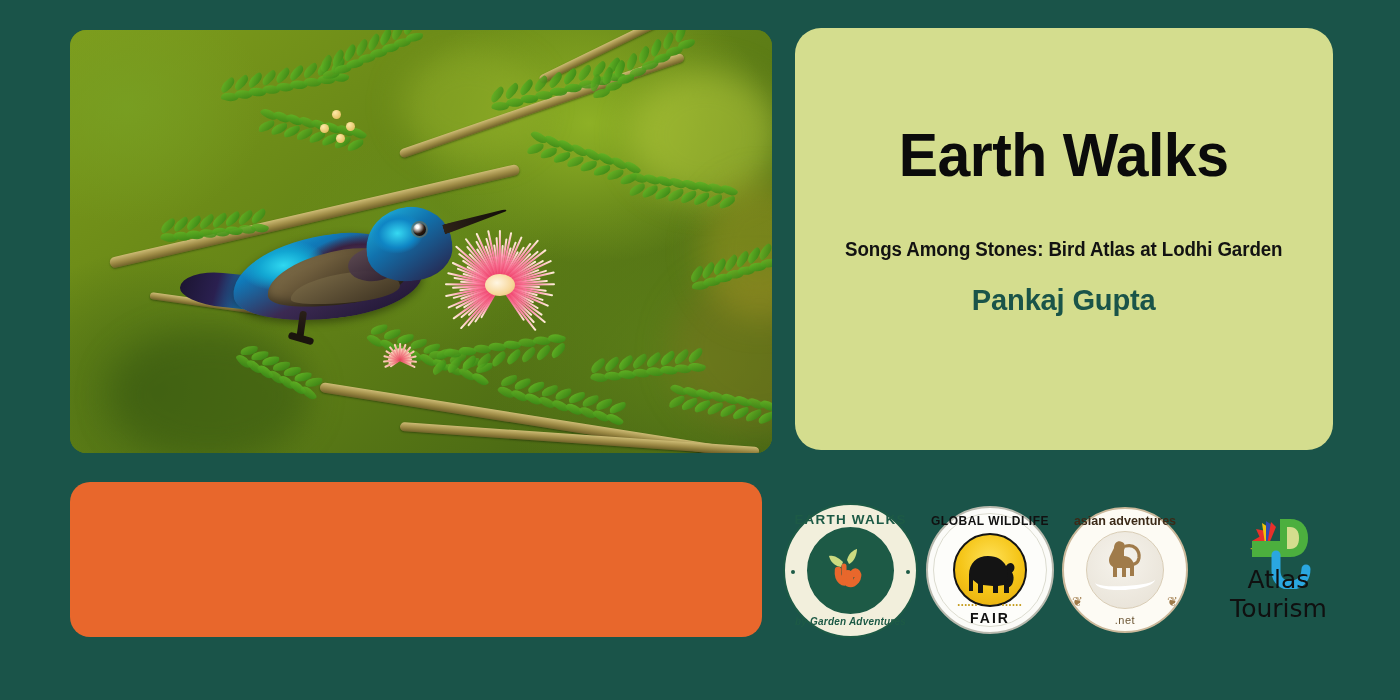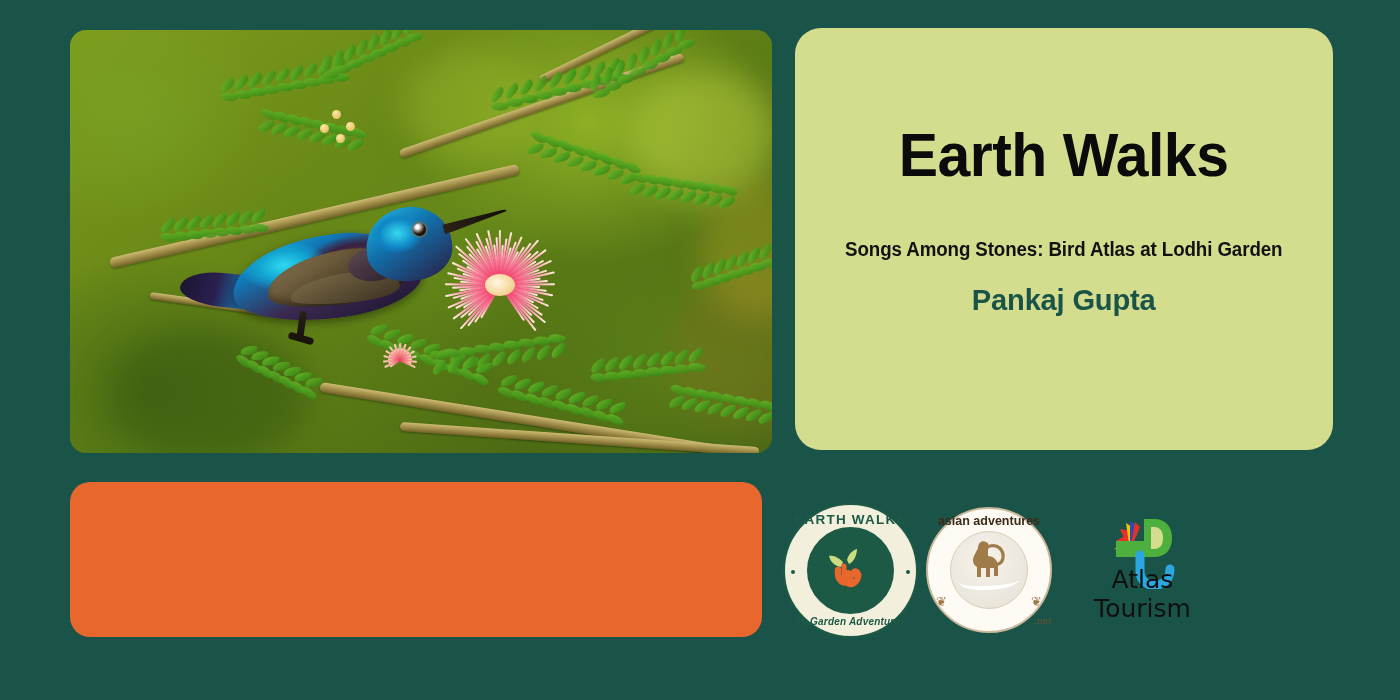--- a/index.html
+++ b/index.html
@@ -254,21 +254,21 @@
     position: absolute; inset: 0; border-radius: 50%;
     background: #fdfbf4; border: 2px solid #cbb89a;
   }
   .aa-inner {
     position: absolute; inset: 24px; border-radius: 50%;
     background: radial-gradient(circle at 45% 38%, #f6f3ec, #e6e0d4);
     border: 1px solid #d9cdb6;
     overflow: hidden;
   }
   .aa-top { position: absolute; top: 7px; left: 0; right: 0; text-align: center; font-size: 12.5px; font-weight: 600; color: #3b2a18; }
-  .aa-bot { position: absolute; bottom: 7px; left: 0; right: 0; text-align: right; font-size: 11px; color: #6b5533; letter-spacing: .5px; font-family: Liberation Serif, serif; }
+  .aa-bot { position: absolute; bottom: 7px; left: 0; right: 0; text-align: center; font-size: 11px; color: #6b5533; letter-spacing: .5px; }
   .aa-wave {
     position: absolute; left: 8px; right: 8px; top: 52%; height: 18px;
     border-radius: 50%;
     border-bottom: 4px solid #fff;
     transform: rotate(-3deg);
   }
   .aa-leaf { position: absolute; bottom: 24px; font-size: 13px; color: #a07b4a; }
   .aa-leaf.l { left: 10px; } .aa-leaf.r { right: 10px; }
 
   
@@ -723,20 +723,36 @@
       <svg width="56" height="44" viewBox="0 0 56 44">
         <path d="M20 16 C12 8, 6 10, 6 10 C6 10, 8 20, 18 21 Z" fill="#cbdb80"></path>
         <path d="M24 14 C26 5, 34 3, 34 3 C34 3, 34 14, 26 18 Z" fill="#cbdb80"></path>
         <path d="M15 24 C14 34, 21 40, 26 34 C30 29, 24 24, 22 30 C20 37, 28 41, 33 35 C38 28, 32 22, 30 28" fill="none" stroke="#e8672c" stroke-width="6.5" stroke-linecap="round"></path>
         <path d="M21 20 C21 27, 21 32, 22 36" stroke="#e8672c" stroke-width="5" fill="none" stroke-linecap="round"></path>
       </svg>
     </div>
     <div class="ew-arc-text2">by Garden Adventures</div>
   </div>
 
+  <div class="logo-badge" id="logo-gwf">
+    <div class="gwf-outer"></div>
+    <div class="gwf-ring"></div>
+    <div class="gwf-top">GLOBAL WILDLIFE</div>
+    <div class="gwf-circle">
+      <svg width="74" height="74" viewBox="0 0 74 74" style="position:absolute;left:0;top:0;">
+        <path d="M14 56 L14 40 C14 28, 22 21, 33 21 C42 21, 48 25, 51 31
+                 C53 28, 56 27, 58 29 C61 32, 59 37, 56 38 C58 44, 57 50, 54 52
+                 L54 58 L49 58 L49 50 L43 51 L43 58 L38 58 L38 51 L28 50 L28 58
+                 L23 58 L23 49 L18 45 L18 56 Z" fill="#141414"></path>
+        <path d="M52 33 C57 35, 60 41, 58 47 C57 52, 52 54, 50 51 C48 48, 52 46, 53 43" fill="#141414"></path>
+      </svg>
+    </div>
+    <div class="gwf-dots">••••••&nbsp;&nbsp;&nbsp;&nbsp;&nbsp;&nbsp;&nbsp;&nbsp;••••••</div>
+    <div class="gwf-bot">FAIR</div>
+  </div>
 
   <div class="logo-badge" id="logo-asian">
     <div class="aa-outer"></div>
     <div class="aa-top">asian adventures</div>
     <div class="aa-inner">
       <svg width="60" height="60" viewBox="0 0 60 60" style="position:absolute;left:9px;top:2px;">
         <path d="M18 14 C18 9, 22 6, 26 8 C29 9, 30 13, 28 16 L28 22
                  C33 22, 38 26, 38 32 L38 42 L34 42 L34 34 L30 34 L30 43 L26 43
                  L26 34 L21 34 L21 43 L17 43 L17 33 C13 31, 12 26, 14 22 Z" fill="#a07b4a"></path>
         <path d="M30 12 C38 10, 44 16, 43 24 C42 30, 36 32, 34 28" fill="none" stroke="#a07b4a" stroke-width="3.2" stroke-linecap="round"></path>

